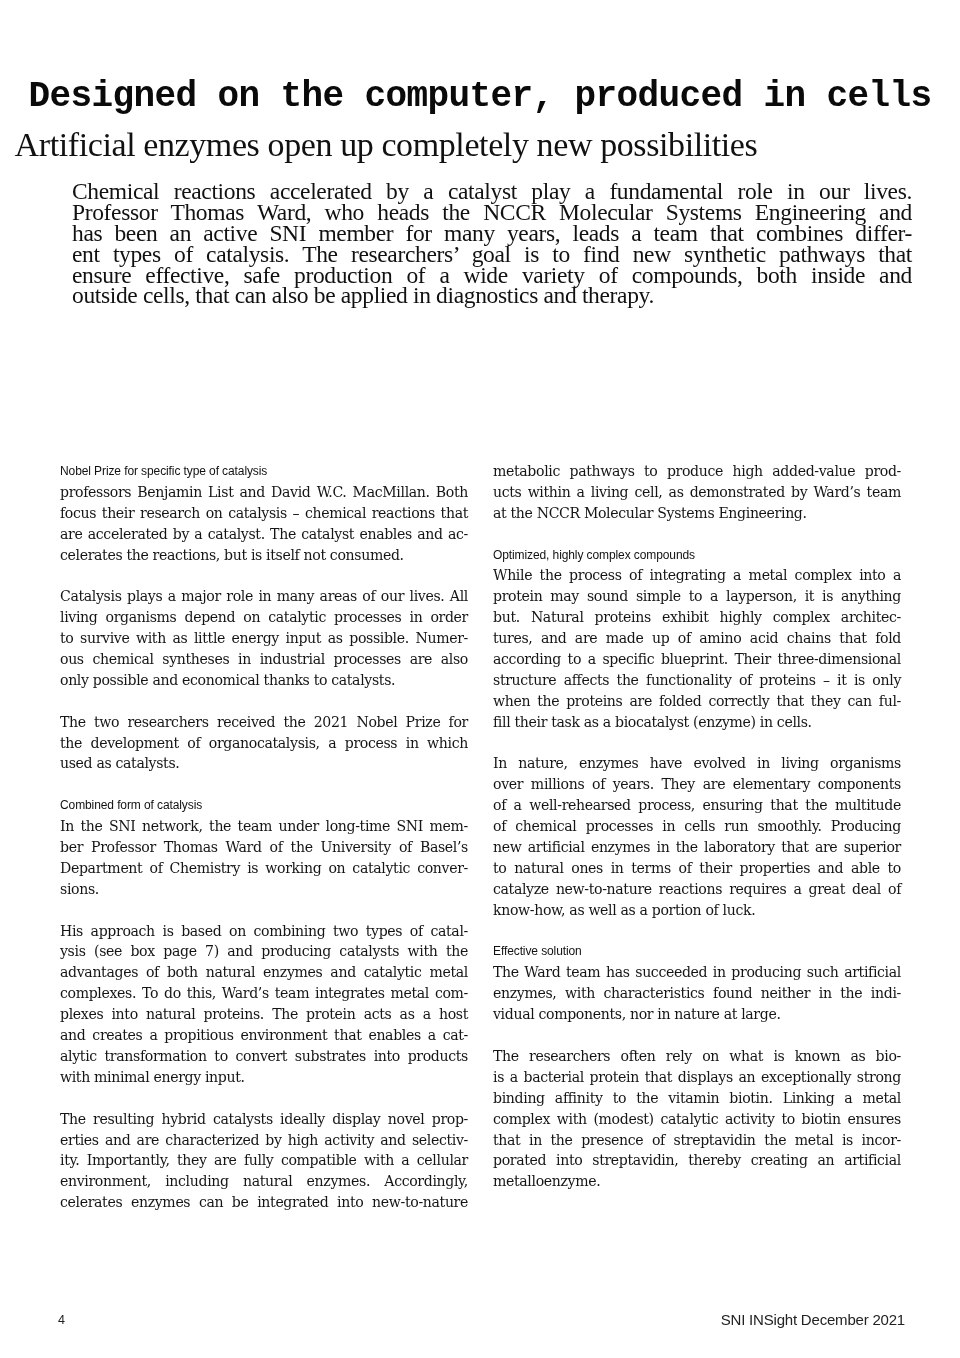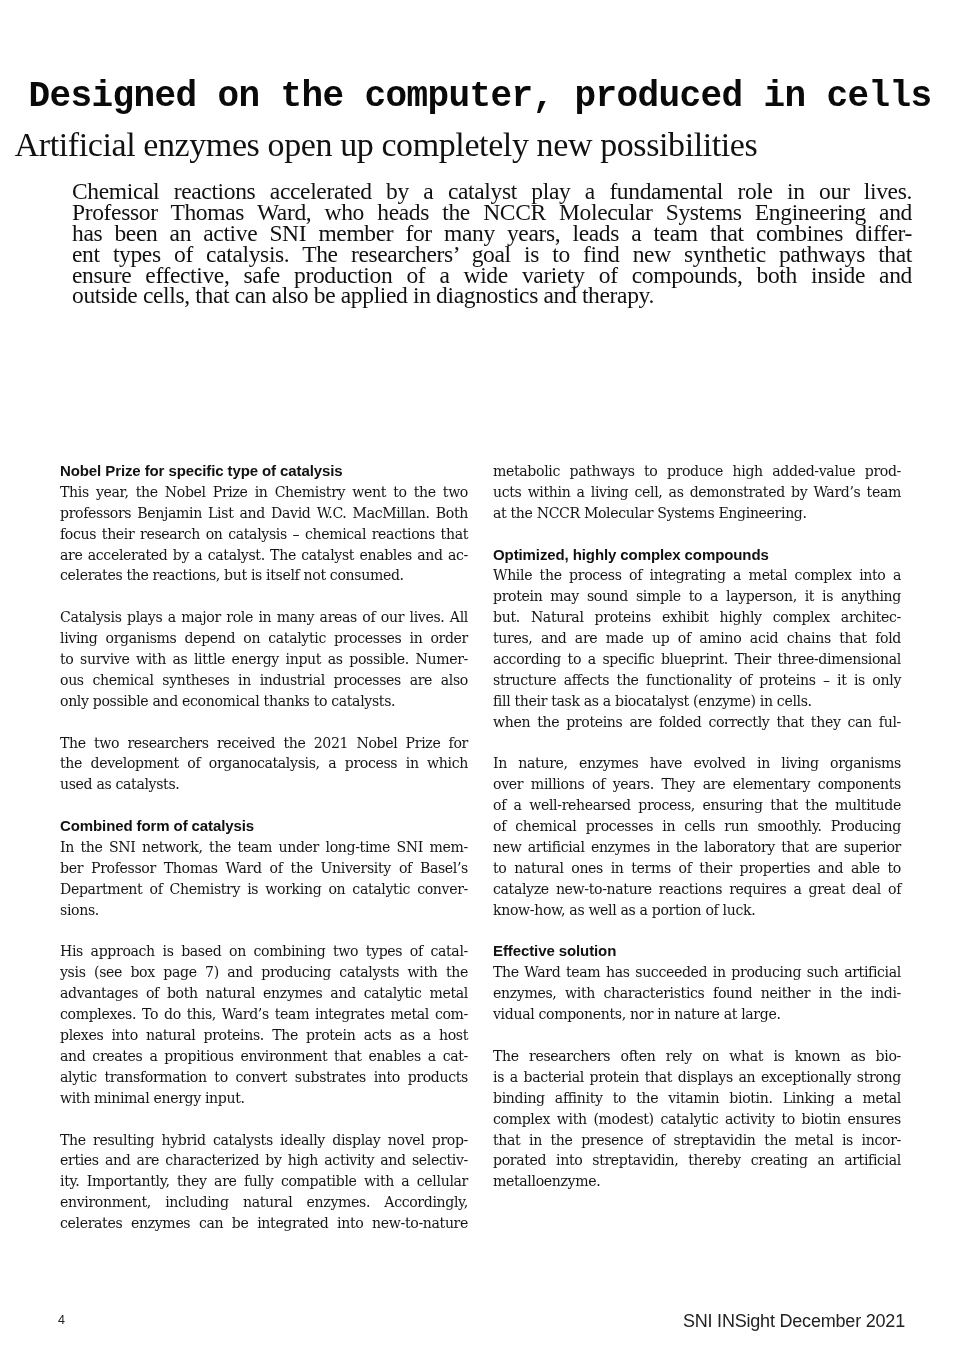--- a/index.html
+++ b/index.html
@@ -28,30 +28,30 @@
   .col.left { left: 60px; top: 461px; }
   .col.right { left: 493px; top: 461px; }
   .ln {
     display: block; height: 20.9px; white-space: nowrap;
     text-align: justify; text-align-last: justify;
   }
   .ln.last { text-align-last: left; }
   .gap { display: block; height: 20.9px; }
   .head {
     display: block; height: 20.9px; white-space: nowrap;
-    font-family: "Liberation Sans", "DejaVu Sans", sans-serif; font-weight: bold;
-    font-size: 15px; letter-spacing: -0.1px; color: #111111;
+    font-family: "Liberation Sans", "DejaVu Sans", sans-serif; font-weight: normal;
+    font-size: 12px; letter-spacing: -0.1px; color: #111111;
   }
   .footer-page {
     position: absolute; left: 58px; top: 1313px;
     font-family: "Liberation Sans", "DejaVu Sans", sans-serif; font-size: 12.5px; color: #222;
   }
   .footer-title {
     position: absolute; right: 55px; top: 1311px;
-    font-family: "Liberation Sans", "DejaVu Sans", sans-serif; font-size: 18px; color: #222;
+    font-family: "Liberation Sans", "DejaVu Sans", sans-serif; font-size: 15px; color: #222;
     letter-spacing: -0.2px;
   }
 </style>
 </head>
 <body>
 
 <h1 class="title">Designed on the computer, produced in cells</h1>
 <h2 class="subtitle">Artificial enzymes open up completely new possibilities</h2>
 
 <div class="lead">
@@ -59,21 +59,20 @@
     <span class="ln">Professor Thomas Ward, who heads the NCCR Molecular Systems Engineering and</span>
     <span class="ln">has been an active SNI member for many years, leads a team that combines differ-</span>
     <span class="ln">ent types of catalysis. The researchers’ goal is to find new synthetic pathways that</span>
     <span class="ln">ensure effective, safe production of a wide variety of compounds, both inside and</span>
     <span class="ln last">outside cells, that can also be applied in diagnostics and therapy.</span>
   </div>
 
 <div class="col left">
   <span class="head">Nobel Prize for specific type of catalysis</span>
   <div>
-      <span class="ln">This year, the Nobel Prize in Chemistry went to the two</span>
       <span class="ln">professors Benjamin List and David W.C. MacMillan. Both</span>
       <span class="ln">focus their research on catalysis – chemical reactions that</span>
       <span class="ln">are accelerated by a catalyst. The catalyst enables and ac-</span>
       <span class="ln last">celerates the reactions, but is itself not consumed.</span>
     </div>
   <span class="gap"></span>
   <div>
       <span class="ln">Catalysis plays a major role in many areas of our lives. All</span>
       <span class="ln">living organisms depend on catalytic processes in order</span>
       <span class="ln">to survive with as little energy input as possible. Numer-</span>
@@ -123,22 +122,22 @@
     </div>
   <span class="gap"></span>
   <span class="head">Optimized, highly complex compounds</span>
   <div>
       <span class="ln">While the process of integrating a metal complex into a</span>
       <span class="ln">protein may sound simple to a layperson, it is anything</span>
       <span class="ln">but. Natural proteins exhibit highly complex architec-</span>
       <span class="ln">tures, and are made up of amino acid chains that fold</span>
       <span class="ln">according to a specific blueprint. Their three-dimensional</span>
       <span class="ln">structure affects the functionality of proteins – it is only</span>
+      <span class="ln">when the proteins are folded correctly that they can ful-</span>
       <span class="ln last">fill their task as a biocatalyst (enzyme) in cells.</span>
-      <span class="ln">when the proteins are folded correctly that they can ful-</span>
     </div>
   <span class="gap"></span>
   <div>
       <span class="ln">In nature, enzymes have evolved in living organisms</span>
       <span class="ln">over millions of years. They are elementary components</span>
       <span class="ln">of a well-rehearsed process, ensuring that the multitude</span>
       <span class="ln">of chemical processes in cells run smoothly. Producing</span>
       <span class="ln">new artificial enzymes in the laboratory that are superior</span>
       <span class="ln">to natural ones in terms of their properties and able to</span>
       <span class="ln">catalyze new-to-nature reactions requires a great deal of</span>

